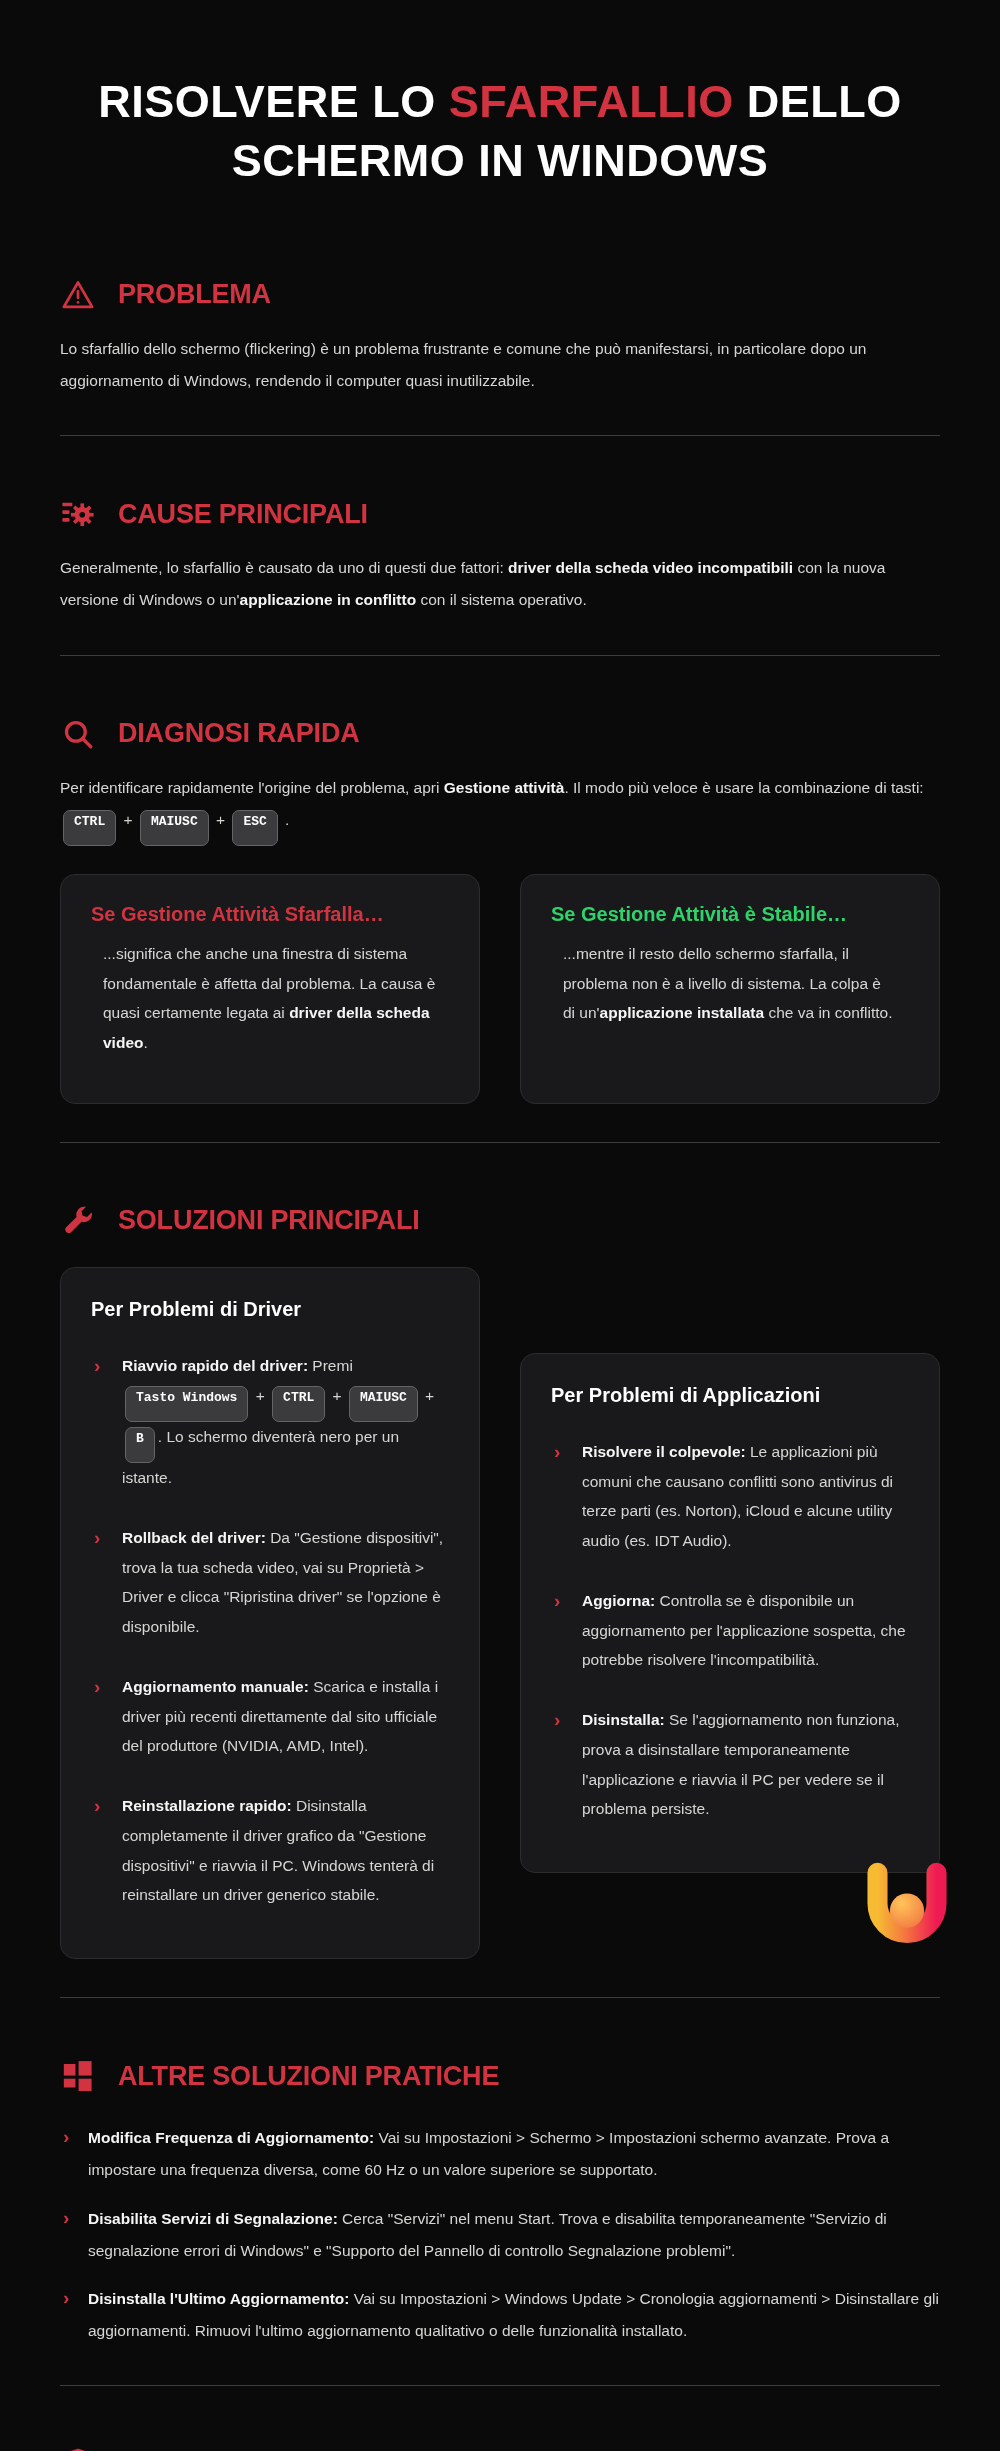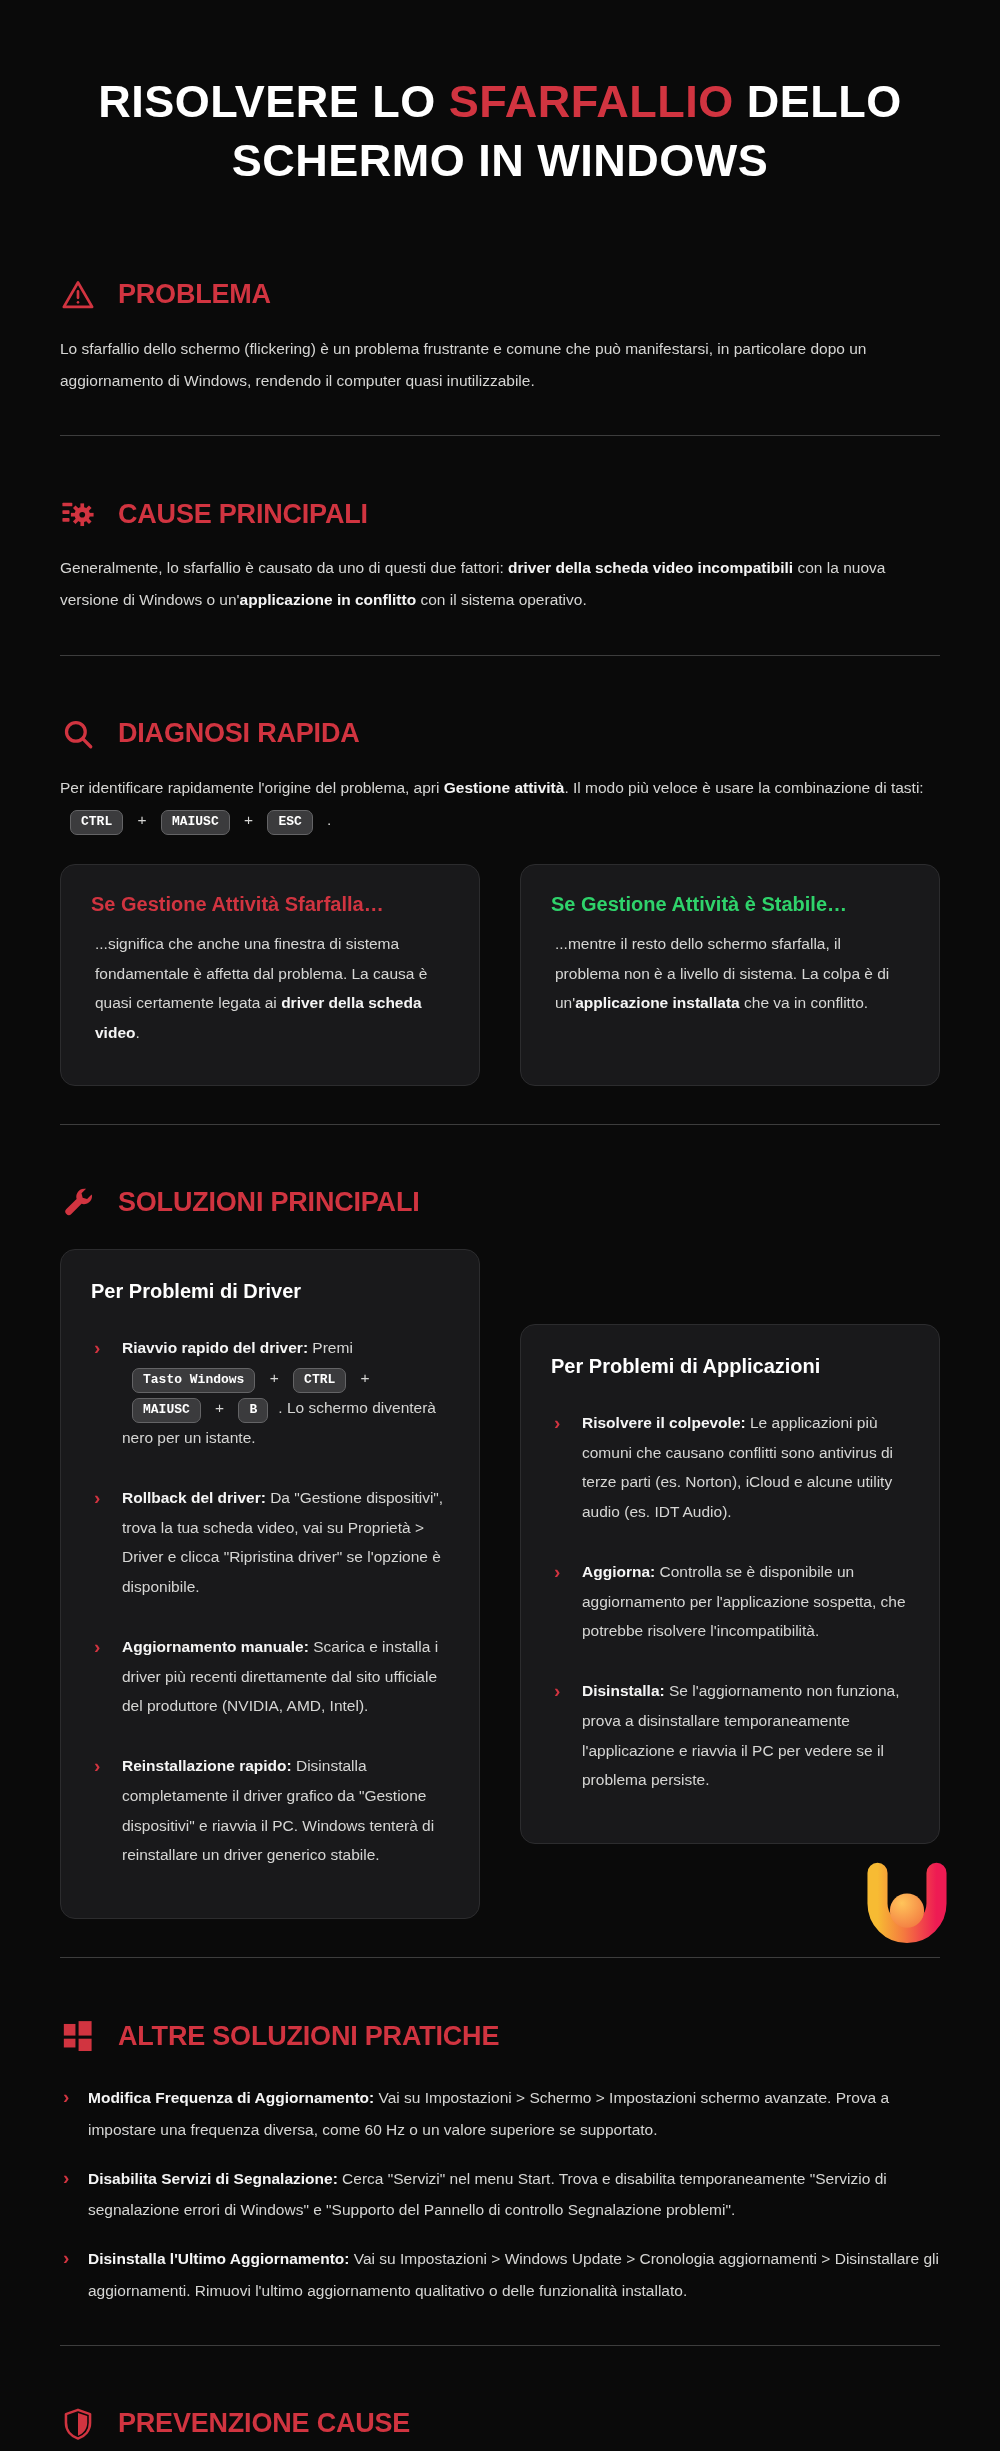--- a/index.html
+++ b/index.html
@@ -51,22 +51,22 @@
     font-size:15.5px;
     line-height:2.08;
     color:var(--text);
   }
   .b{font-weight:bold;color:var(--text-bright);}
   kbd{
     display:inline-block;
     background:var(--kbd-bg);
     border:1px solid var(--kbd-border);
     border-radius:7px;
-    padding:3px 10px 4px;
-    margin:0 10px;
+    padding:3px 10px 15px;
+    margin:0 3px;
     font-family:"Liberation Mono", monospace;
     font-weight:bold;
     font-size:13px;
     line-height:1.25;
     color:#ffffff;
     white-space:nowrap;
     vertical-align:baseline;
   }
   hr.divider{
     border:none;border-top:1px solid var(--divider);
@@ -78,21 +78,21 @@
   .card{
     flex:1 1 0;
     background:var(--card-bg);
     border:1px solid var(--card-border);
     border-radius:15px;
     padding:28px 30px 34px;
   }
   .card-title{font-size:20px;font-weight:bold;margin:0 0 13px;}
   .card-title.red{color:var(--accent);}
   .card-title.green{color:var(--green);}
-  .card-body{margin:4px;font-size:15.5px;line-height:1.9;color:var(--text);}
+  .card-body{margin:12px;font-size:15.5px;line-height:1.9;color:var(--text);}
   
   .sol-card{padding:30px 30px 18px;}
   .sol-card h3{margin:0 0 30px;font-size:20px;font-weight:bold;color:#ffffff;}
   ul.sol-list{list-style:none;margin:0;padding:0;}
   ul.sol-list li{
     position:relative;
     padding-left:31px;
     margin:0 0 30px;
     font-size:15.5px;
     line-height:1.92;

